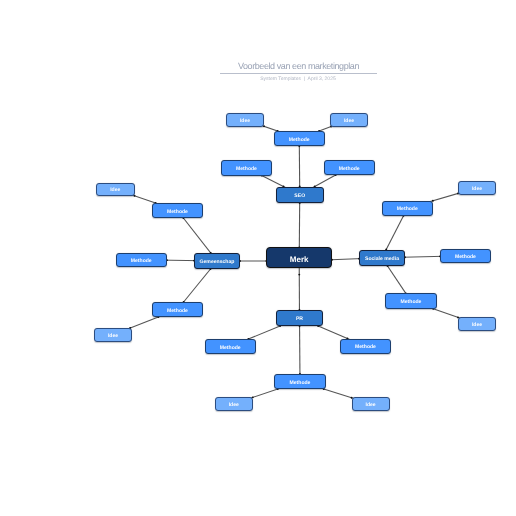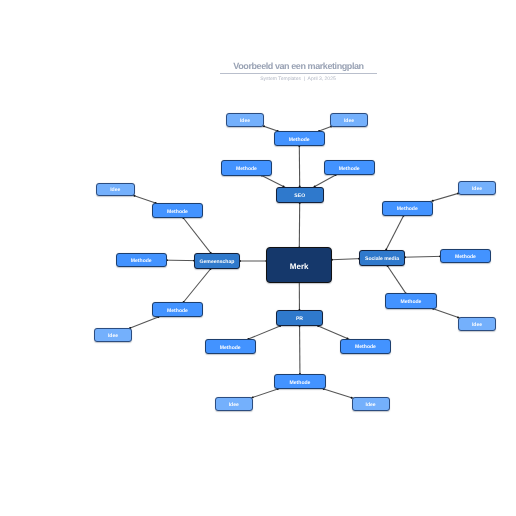--- a/index.html
+++ b/index.html
@@ -4,21 +4,21 @@
 <title>Mind map</title>
 <style>
   html,body{margin:0;padding:0;}
   body{width:516px;height:516px;background:#ffffff;overflow:hidden;
        font-family:"Liberation Sans",sans-serif;
        -webkit-font-smoothing:antialiased;text-rendering:geometricPrecision;}
   #stage{position:relative;width:516px;height:516px;background:#ffffff;}
 
   
   .doc-title{position:absolute;left:233px;top:61.2px;width:131px;text-align:center;
-             line-height:10px;font-size:9px;font-weight:700;letter-spacing:-0.42px;
+             line-height:10px;font-size:9px;font-weight:400;letter-spacing:-0.42px;
              color:#9aa3b5;white-space:nowrap;will-change:opacity;opacity:.999;}
   .title-rule{position:absolute;left:220px;top:73px;width:157px;height:1px;background:#b9bfcc;}
   .doc-sub{position:absolute;left:260px;top:75.5px;width:76px;text-align:center;
            line-height:6px;font-size:5px;color:#b0b6c3;white-space:pre;will-change:opacity;opacity:.999;}
 
   
   svg#links{position:absolute;left:0;top:0;width:516px;height:516px;overflow:visible;}
   .conn{stroke:#555555;stroke-width:1.1;}
   .conn-dot{fill:#111111;}
 
@@ -183,18 +183,18 @@
       </div>
   <div class="node n-branch" style="left:276.0px;top:186.5px;width:47.5px;height:16.5px">
         <span class="node-label">SEO</span>
       </div>
   <div class="node n-branch" style="left:359.0px;top:249.5px;width:46.0px;height:16.5px">
         <span class="node-label">Sociale media</span>
       </div>
   <div class="node n-branch" style="left:276.0px;top:310.0px;width:47.0px;height:16.0px">
         <span class="node-label">PR</span>
       </div>
-  <div class="node n-root" style="left:266.4px;top:247.4px;width:65.6px;height:36px">
+  <div class="node n-root" style="left:266.4px;top:247.4px;width:65.6px;height:21px">
         <span class="node-label">Merk</span>
       </div>
   </div>
 
 </div>
 
 </body></html>

